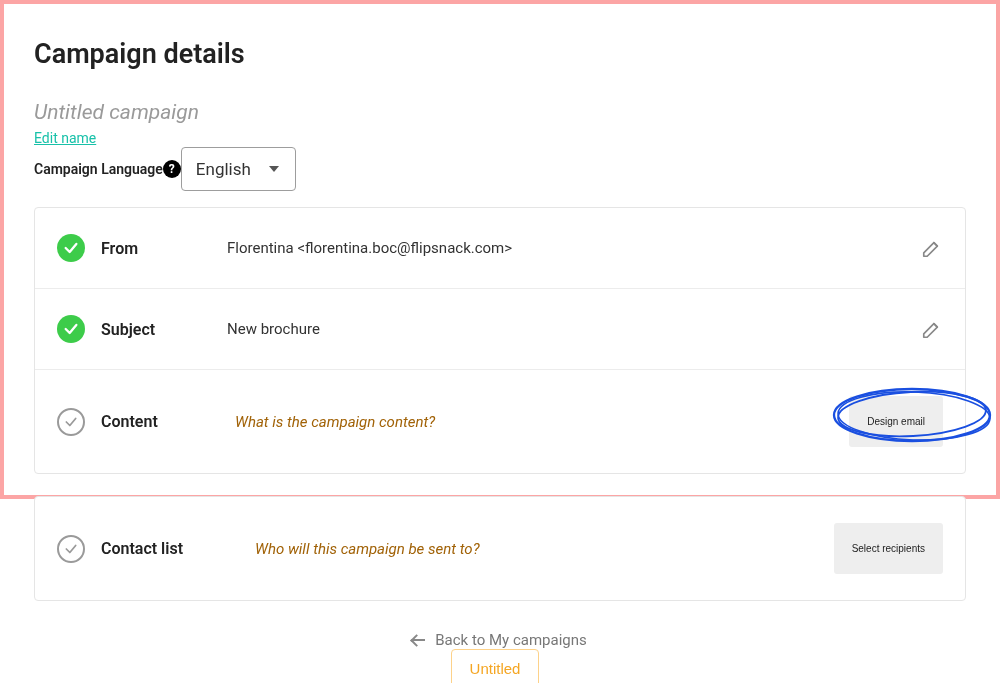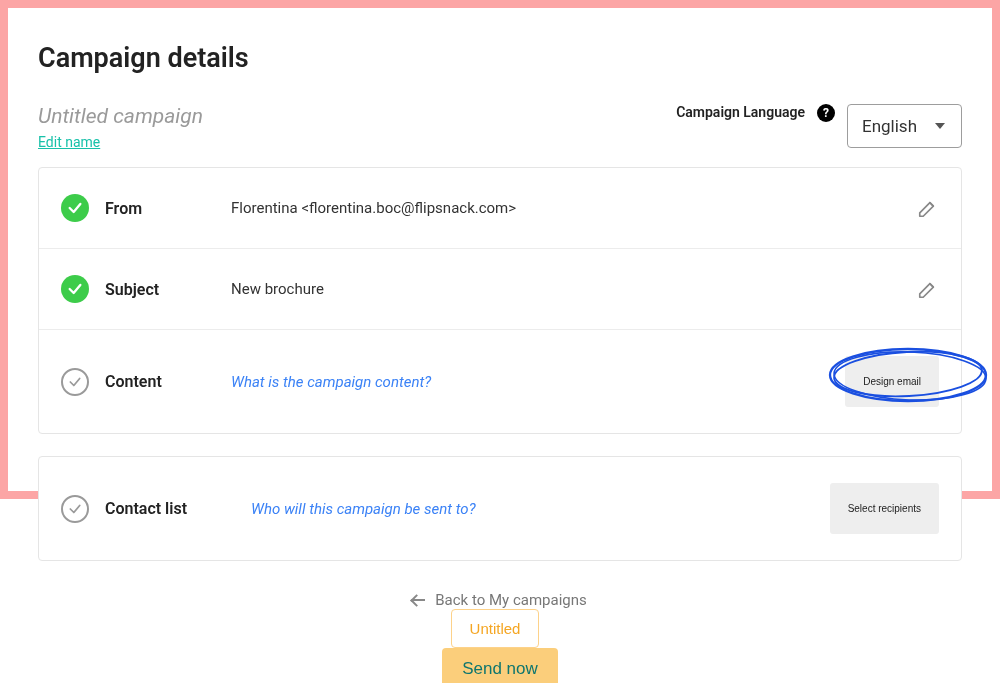--- a/index.html
+++ b/index.html
@@ -5,54 +5,54 @@
   * { box-sizing: border-box; margin: 0; padding: 0; }
   html, body { height: 100%; }
   body {
     font-family: -apple-system, BlinkMacSystemFont, "Segoe UI", Roboto, Helvetica, Arial, sans-serif;
     background: #fff;
     color: #333;
   }
   .frame {
     width: 1000px;
     height: 499px;
-    border: 8px solid #fca5a5;
+    border: 4px solid #fca5a5;
     background: #fff;
     padding: 34px 30px 20px 30px;
     position: relative;
   }
   .page-title {
     font-size: 27px;
     font-weight: 600;
     color: #222;
     margin-bottom: 30px;
   }
   .campaign-header {
     display: flex;
     justify-content: space-between;
     align-items: flex-start;
     margin-bottom: 16px;
+    flex-direction: column;
   }
   .campaign-header-left {}
   .campaign-name {
     font-size: 21px;
     font-style: italic;
     color: #9a9a9a;
     margin-bottom: 4px;
   }
   .edit-name {
     font-size: 14px;
     color: #18c1a9;
     text-decoration: underline;
     cursor: pointer;
   }
   .campaign-header-right {
     display: flex;
-    align-items: flex-start;
-    gap: 12px;
+    align-items: center;
   }
   .lang-label {
     font-size: 14px;
     font-weight: 600;
     color: #222;
   }
   .help-icon {
     width: 18px; height: 18px;
     border-radius: 50%;
     background: #000;
@@ -110,21 +110,21 @@
   .status-pending svg { stroke: #9a9a9a; }
 
   .row-label {
     width: 110px;
     font-size: 16px;
     font-weight: 600;
     color: #222;
     flex: none;
   }
   .row-value { font-size: 15px; color: #333; }
-  .row-placeholder { font-size: 15px; color: #3b82f6; font-style: italic; }
+  .row-placeholder { font-size: 15px; color: #a16207; font-style: italic; margin-left: 8px; }
   .row-spacer { flex: 1; }
 
   .edit-icon {
     width: 22px; height: 22px;
     cursor: pointer;
     color: #888;
   }
   .btn {
     background: #eee;
     border: none;

